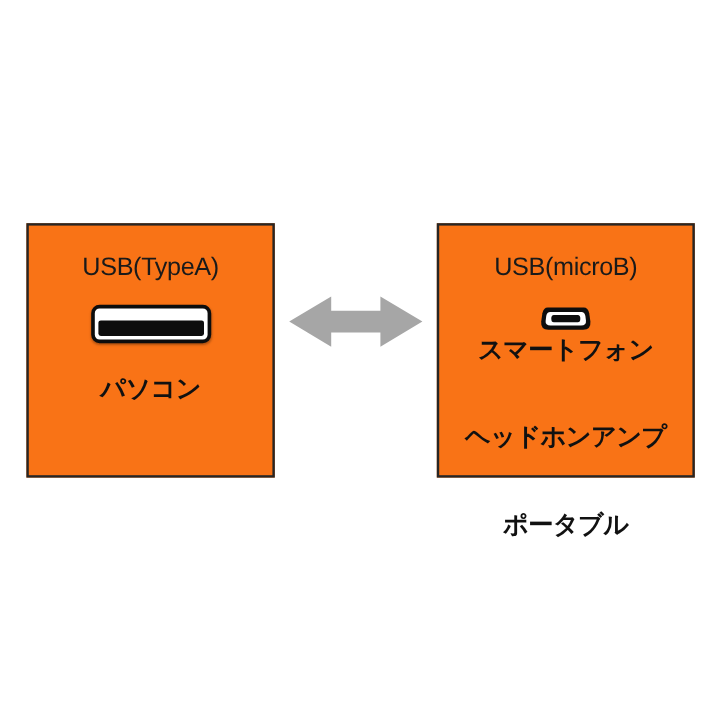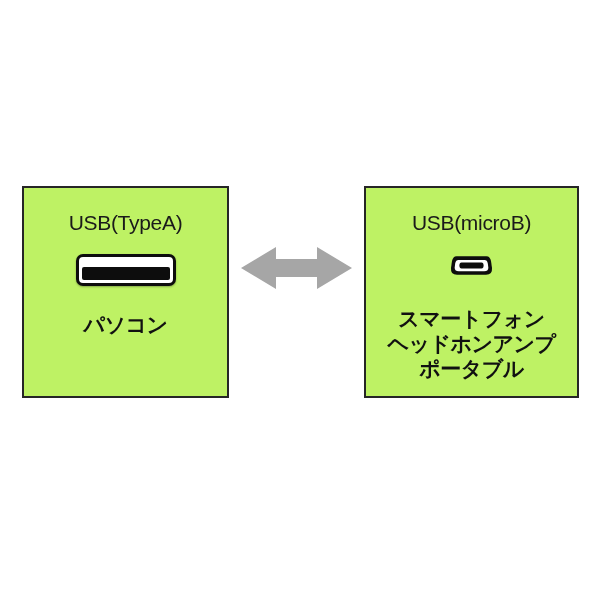--- a/index.html
+++ b/index.html
@@ -12,21 +12,21 @@
     width: 600px;
     height: 600px;
     background: #ffffff;
     overflow: hidden;
     font-family: "Liberation Sans", "DejaVu Sans", sans-serif;
   }
 
   
   .device-box {
     position: absolute;
-    background: #bef264;
+    background: #f97316;
     border: 2px solid #262626;
     box-sizing: border-box;
   }
   #box-left {
     left: 22px;
     top: 186px;
     width: 207px;
     height: 212px;
   }
   #box-right {
@@ -62,21 +62,21 @@
     line-height: 1.18;
   }
   .device-name {
     font-size: 21px;
     font-weight: bold;
     color: #111111;
     white-space: nowrap;
     letter-spacing: -0.5px;
   }
   #names-left  { margin-top: 27px; }
-  #names-right { margin-top: 29px; }
+  #names-right { margin-top: 2px; gap: 48px; }
 
   
   #icon-typea {
     position: relative;
     margin-top: 21px;
     width: 100px;
     height: 32px;
     border: 3px solid #0d0d0d;
     border-radius: 7px;
     background: #ffffff;

